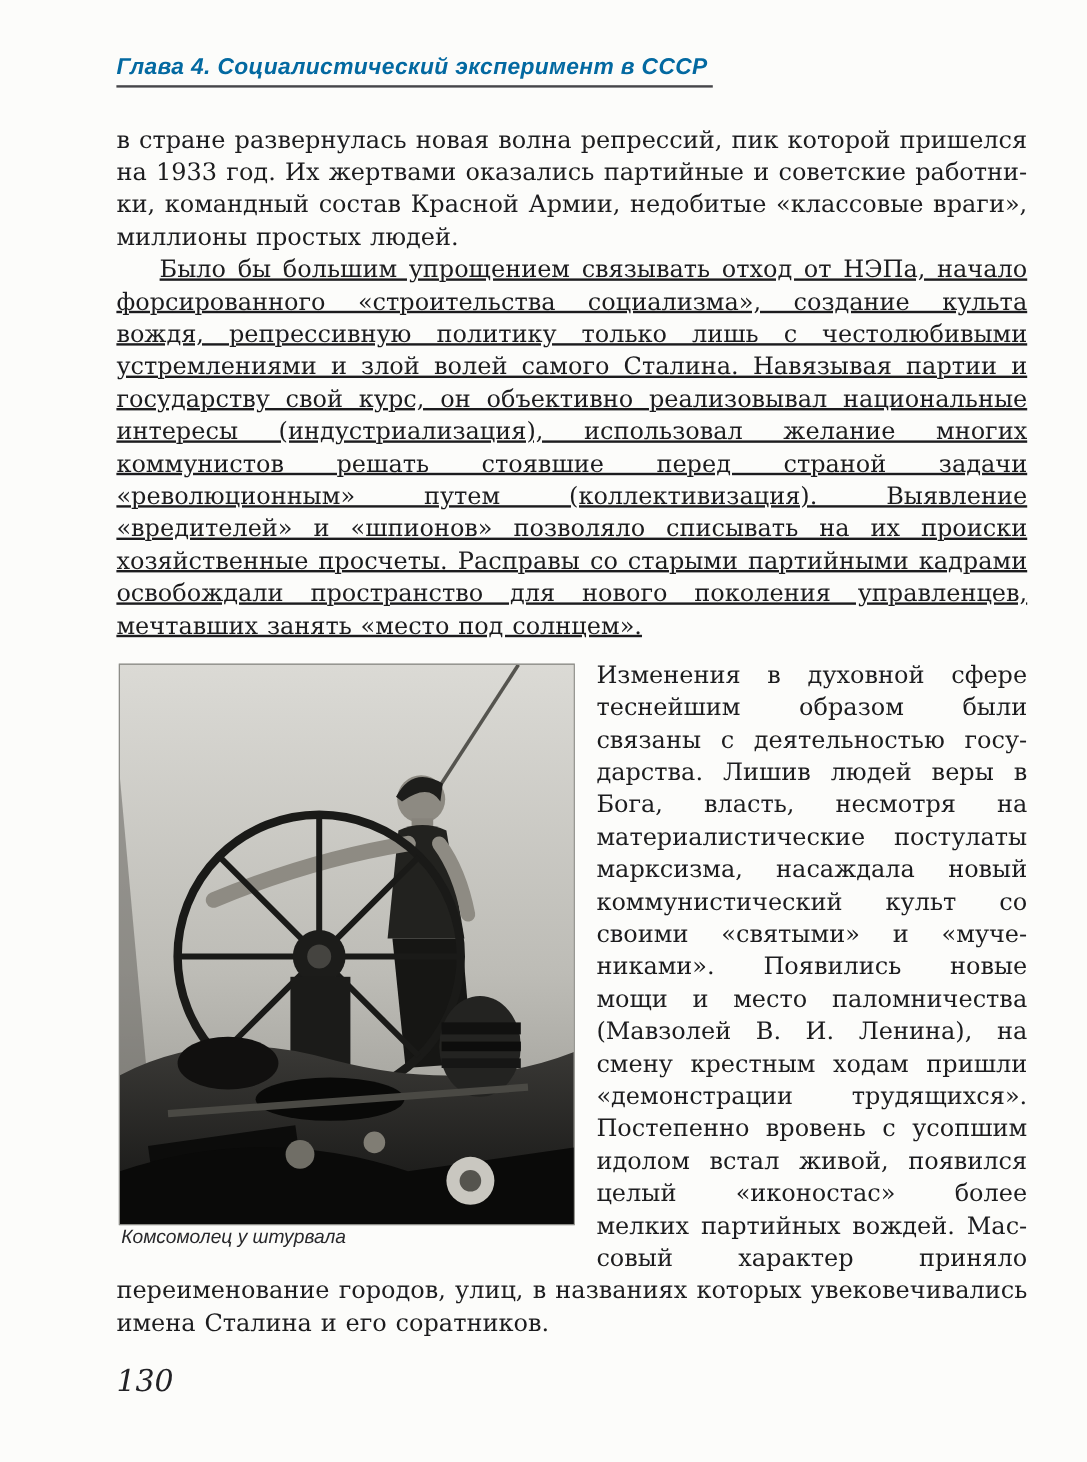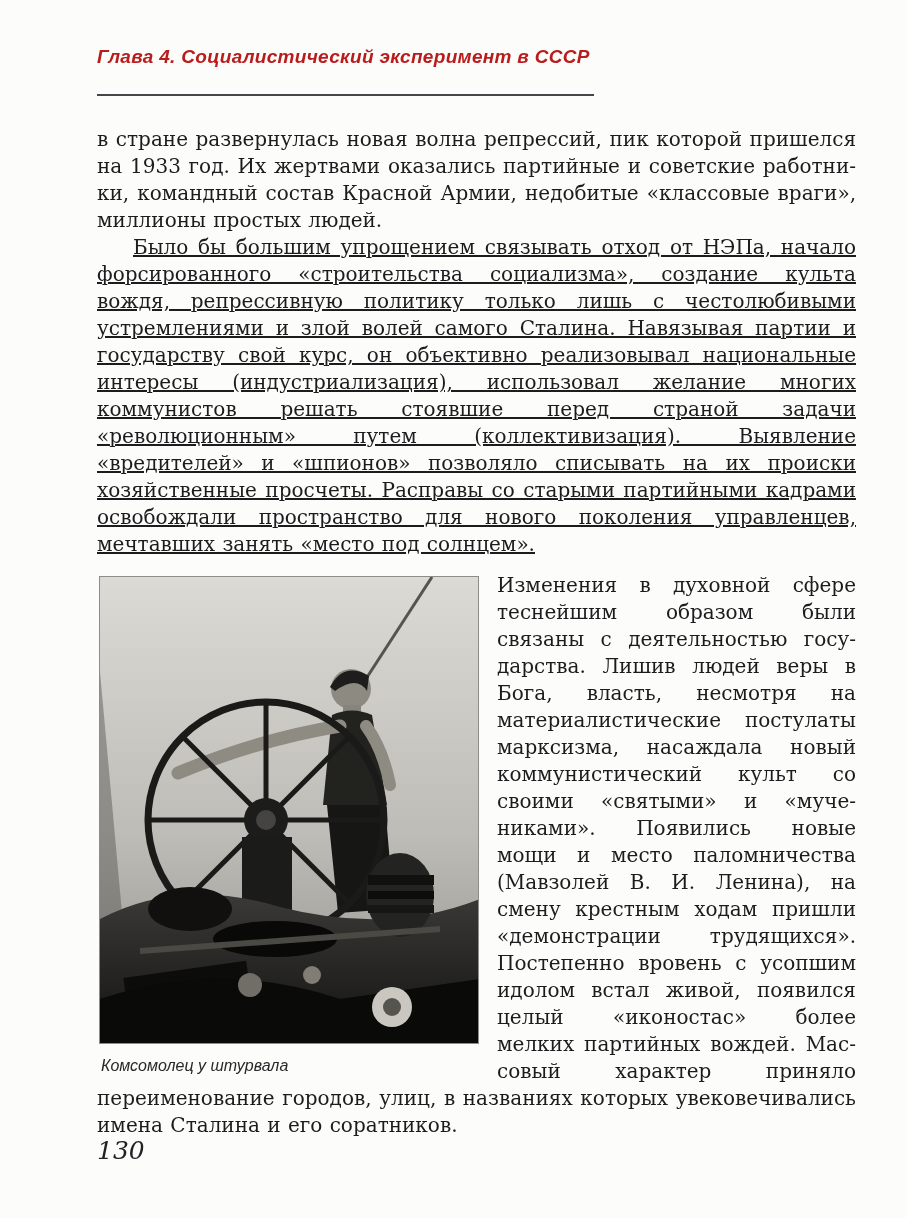--- a/index.html
+++ b/index.html
@@ -17,23 +17,23 @@
     padding:46px 50px 0 97px;
   }
   .chapter-header {
     display:inline-block;
     min-width:497px;
     font-family:"Liberation Sans", sans-serif;
     font-style:italic;
     font-weight:bold;
     font-size:19px;
     letter-spacing:0.3px;
-    color:#b91c1c;
+    color:#0369a1;
     border-bottom:2px solid #46464a;
-    padding-bottom:26px;
+    padding-bottom:3px;
   }
   .body-text { margin-top:30px; }
   .body-text p {
     font-size:20px;
     line-height:27px;
     text-align:justify;
     word-spacing:1px;
   }
   .para-indent { text-indent:36px;text-decoration:underline; }
   .lead-bold { font-weight:bold; }
@@ -50,21 +50,21 @@
     border:1px solid #8d8d88;
     background:#b9b8b2;
     overflow:hidden;
   }
   .photo-frame svg { display:block; }
   .photo-caption {
     font-family:"Liberation Sans", sans-serif;
     font-style:italic;
     font-size:16px;
     color:#28282b;
-    margin-top:13px;
+    margin-top:2px;
     margin-left:2px;
   }
   .page-number {
     position:absolute;
     left:97px;
     top:1136px;
     font-size:25px;
     font-style:italic;
     color:#222226;
     font-family:"DejaVu Serif", serif;

